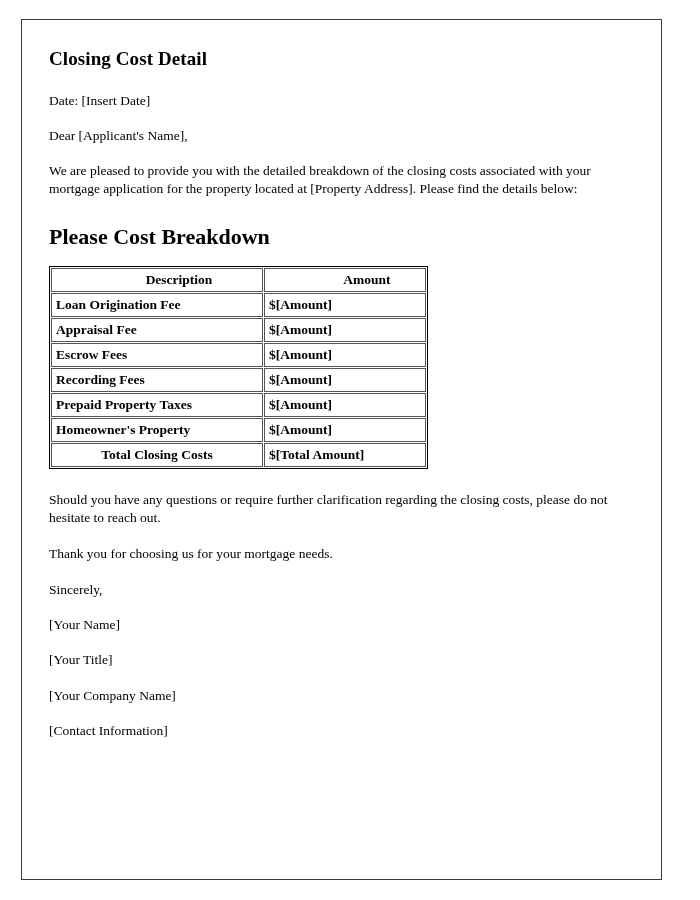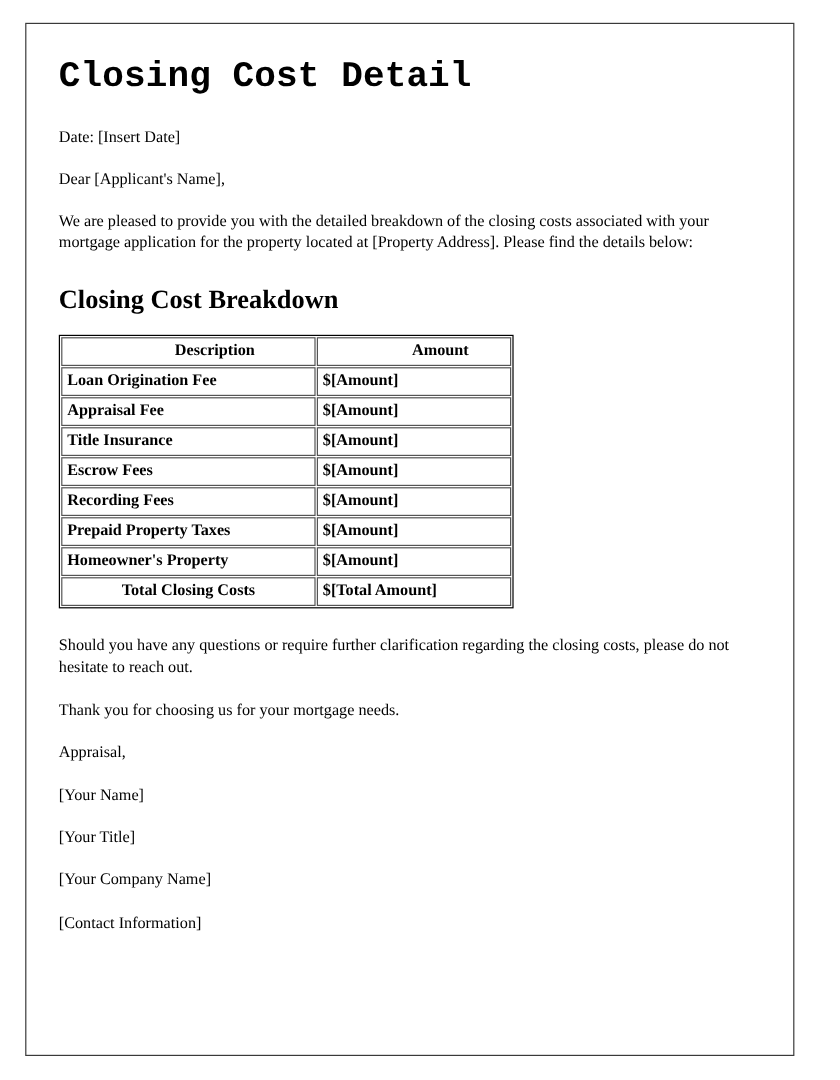--- a/index.html
+++ b/index.html
@@ -24,26 +24,25 @@
     box-sizing: border-box;
     background: #ffffff;
   }
   .page-content {
     position: absolute;
     left: 27px;
     top: 28px;
     right: 22px;
   }
   .doc-title {
-    font-size: 30px;
+    font-size: 19px;
     font-weight: bold;
     line-height: 1.15;
     margin: 0 0 22px 0;
     letter-spacing: 0.1px;
-    font-family: Liberation Mono, monospace;
   }
   .meta-line {
     font-size: 13.5px;
     line-height: 1.28;
     margin: 0 0 18px 0;
   }
   .body-para {
     font-size: 13.5px;
     line-height: 1.32;
     margin: 0 0 18px 0;
@@ -102,40 +101,36 @@
   <div class="page-content">
 
     <h1 class="doc-title">Closing Cost Detail</h1>
 
     <p class="meta-line">Date: [Insert Date]</p>
 
     <p class="meta-line">Dear [Applicant's Name],</p>
 
     <p class="body-para">We are pleased to provide you with the detailed breakdown of the closing costs associated with your mortgage application for the property located at [Property Address]. Please find the details below:</p>
 
-    <h2 class="section-title">Closing Cost Breakdown</h2>
+    <h2 class="section-title">Please Cost Breakdown</h2>
 
     <table class="cost-table">
       <thead>
         <tr>
           <th class="desc-head">Description</th>
           <th class="amount-head">Amount</th>
         </tr>
       </thead>
       <tbody>
         <tr>
           <td class="desc-cell">Loan Origination Fee</td>
           <td class="amount-cell">$[Amount]</td>
         </tr>
         <tr>
           <td class="desc-cell">Appraisal Fee</td>
-          <td class="amount-cell">$[Amount]</td>
-        </tr>
-        <tr>
-          <td class="desc-cell">Title Insurance</td>
           <td class="amount-cell">$[Amount]</td>
         </tr>
         <tr>
           <td class="desc-cell">Escrow Fees</td>
           <td class="amount-cell">$[Amount]</td>
         </tr>
         <tr>
           <td class="desc-cell">Recording Fees</td>
           <td class="amount-cell">$[Amount]</td>
         </tr>
@@ -151,21 +146,21 @@
           <td class="desc-cell">Total Closing Costs</td>
           <td class="amount-cell">$[Total Amount]</td>
         </tr>
       </tbody>
     </table>
 
     <p class="body-para">Should you have any questions or require further clarification regarding the closing costs, please do not hesitate to reach out.</p>
 
     <p class="body-para">Thank you for choosing us for your mortgage needs.</p>
 
-    <p class="sign-line">Appraisal,</p>
+    <p class="sign-line">Sincerely,</p>
 
     <p class="sign-line">[Your Name]</p>
     <p class="sign-line">[Your Title]</p>
     <p class="sign-line">[Your Company Name]</p>
     <p class="sign-line last">[Contact Information]</p>
 
   </div>
 </div>
 
 </body></html>

